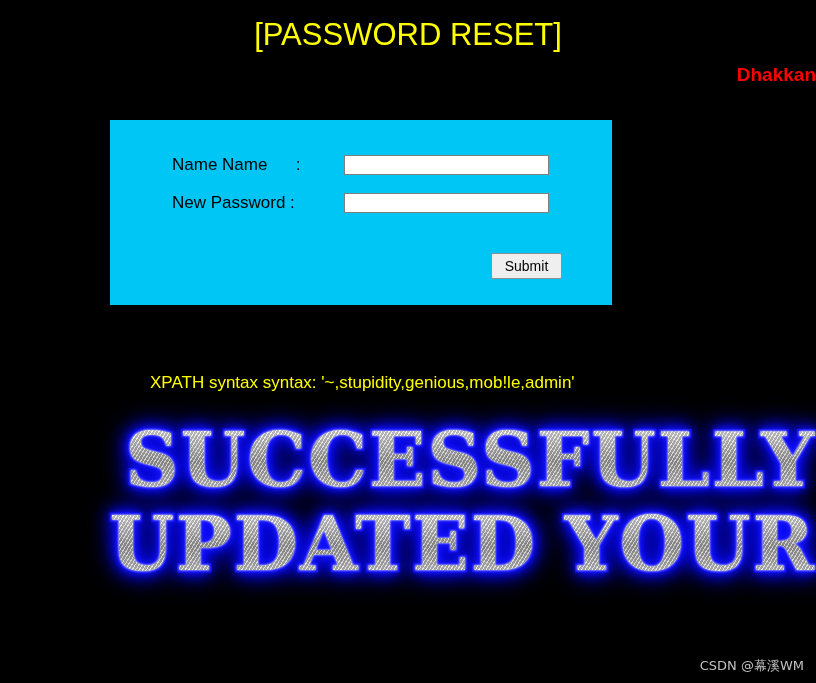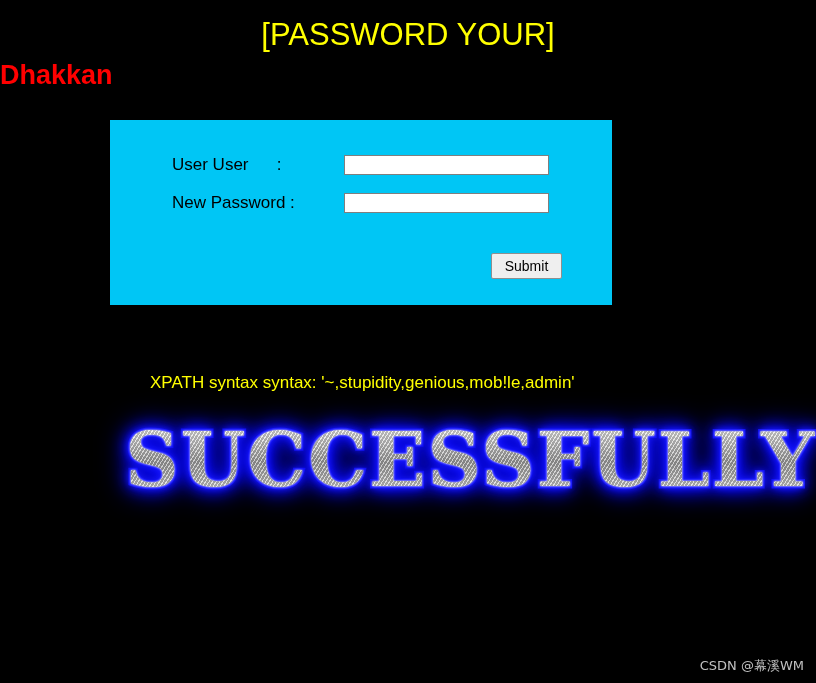--- a/index.html
+++ b/index.html
@@ -28,23 +28,23 @@
     font-weight: normal;
     line-height: 38px;
     letter-spacing: 0px;
     white-space: pre;
   }
   .page-subtitle {
     position: absolute;
     top: 58px;
     left: 0;
     width: 816px;
-    text-align: left;
+    text-align: right;
     color: #ff0000;
-    font-size: 27px;
+    font-size: 19px;
     font-weight: bold;
     line-height: 34px;
     white-space: pre;
   }
 
   
   .form-panel {
     position: absolute;
     left: 110px;
     top: 120px;
@@ -196,45 +196,49 @@
     color: #d6d6d6;
     font-size: 13px;
     font-family: "DejaVu Sans", sans-serif;
     opacity: 0.9;
     white-space: pre;
   }
 </style>
 </head>
 <body>
 
-<div class="page-title">[PASSWORD YOUR]</div>
+<div class="page-title">[PASSWORD RESET]</div>
 
 <div class="page-subtitle">Dhakkan</div>
 
 <div class="form-panel">
 
   <div class="form-row row-username">
-    <span class="field-label">User User      :</span>
+    <span class="field-label">Name Name      :</span>
     <input class="text-input" type="text" value="" style="">
   </div>
 
   <div class="form-row row-password">
     <span class="field-label">New Password :</span>
     <input class="text-input" type="text" value="" style="">
   </div>
 
   <button class="submit-button">Submit</button>
 </div>
 
 <div class="error-message">XPATH syntax syntax: '~,stupidity,genious,mob!le,admin'</div>
 
 <div class="banner">
 
   <span class="banner-line-wrap">
     <span class="banner-outline line-1">SUCCESSFULLY</span>
     <span class="banner-line line-1">SUCCESSFULLY</span>
   </span>
 
+  <span class="banner-line-wrap">
+    <span class="banner-outline line-2">UPDATED YOUR</span>
+    <span class="banner-line line-2">UPDATED YOUR</span>
+  </span>
 
 
 </div>
 
 <div class="watermark">CSDN @幕溪WM</div>
 
 </body></html>

